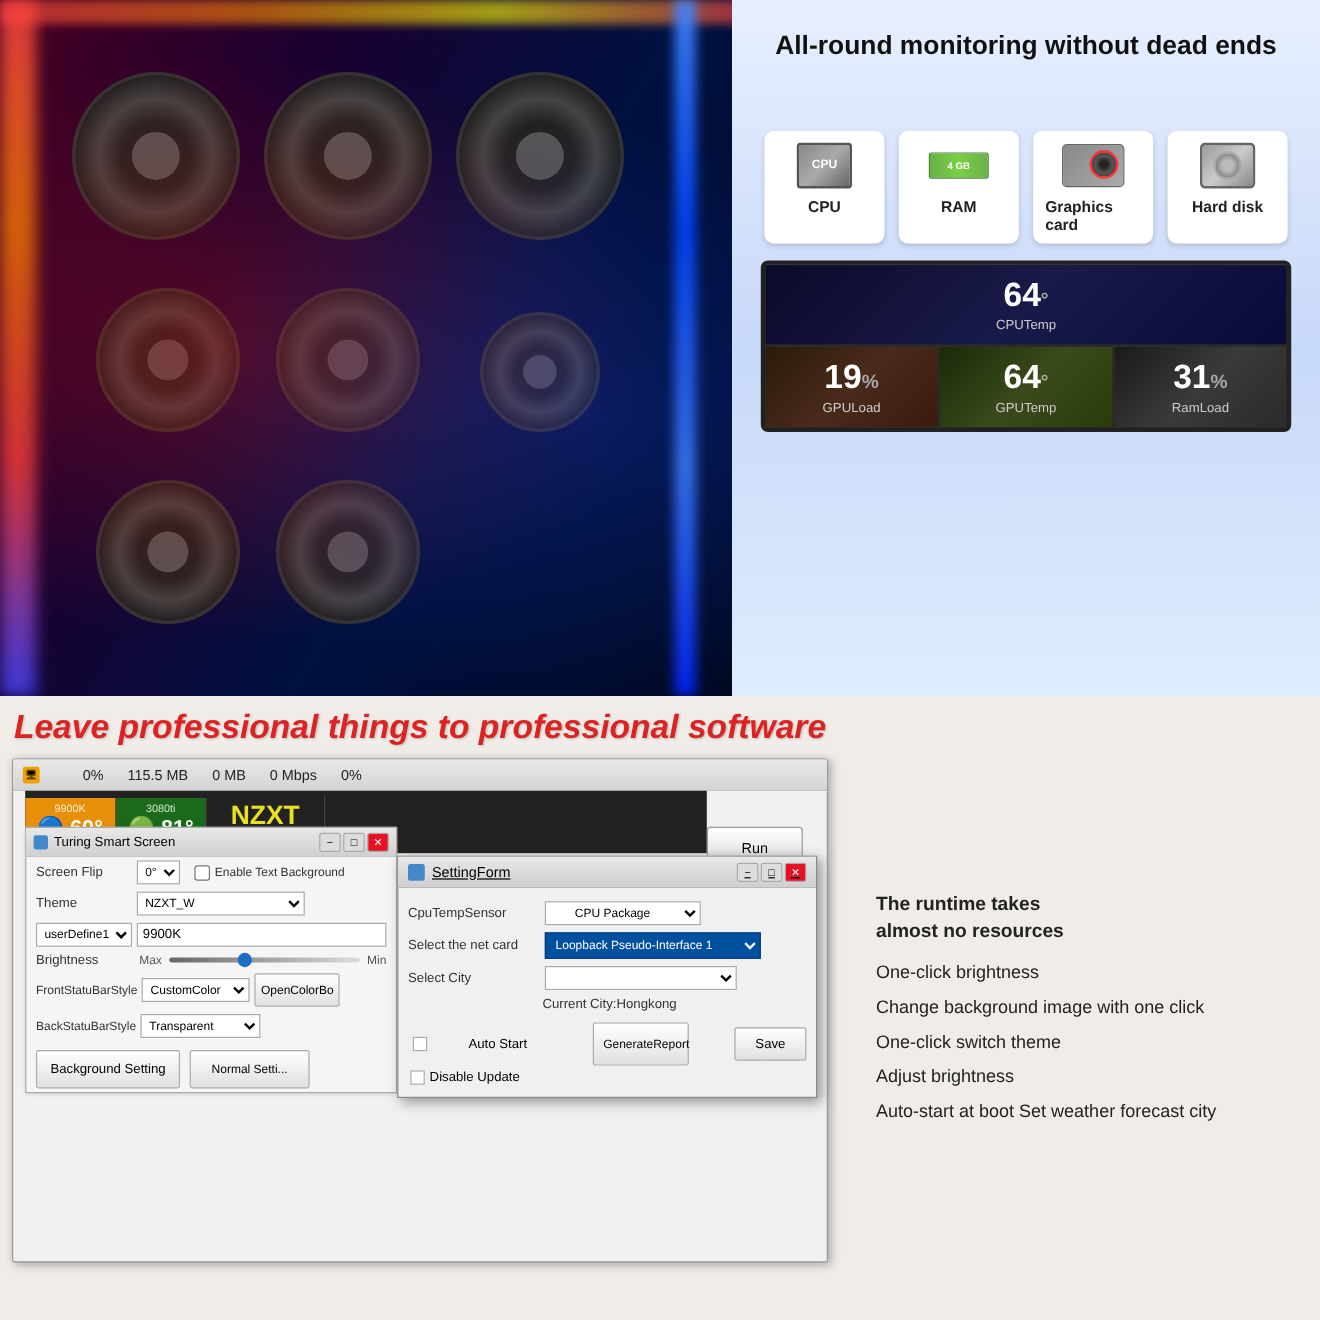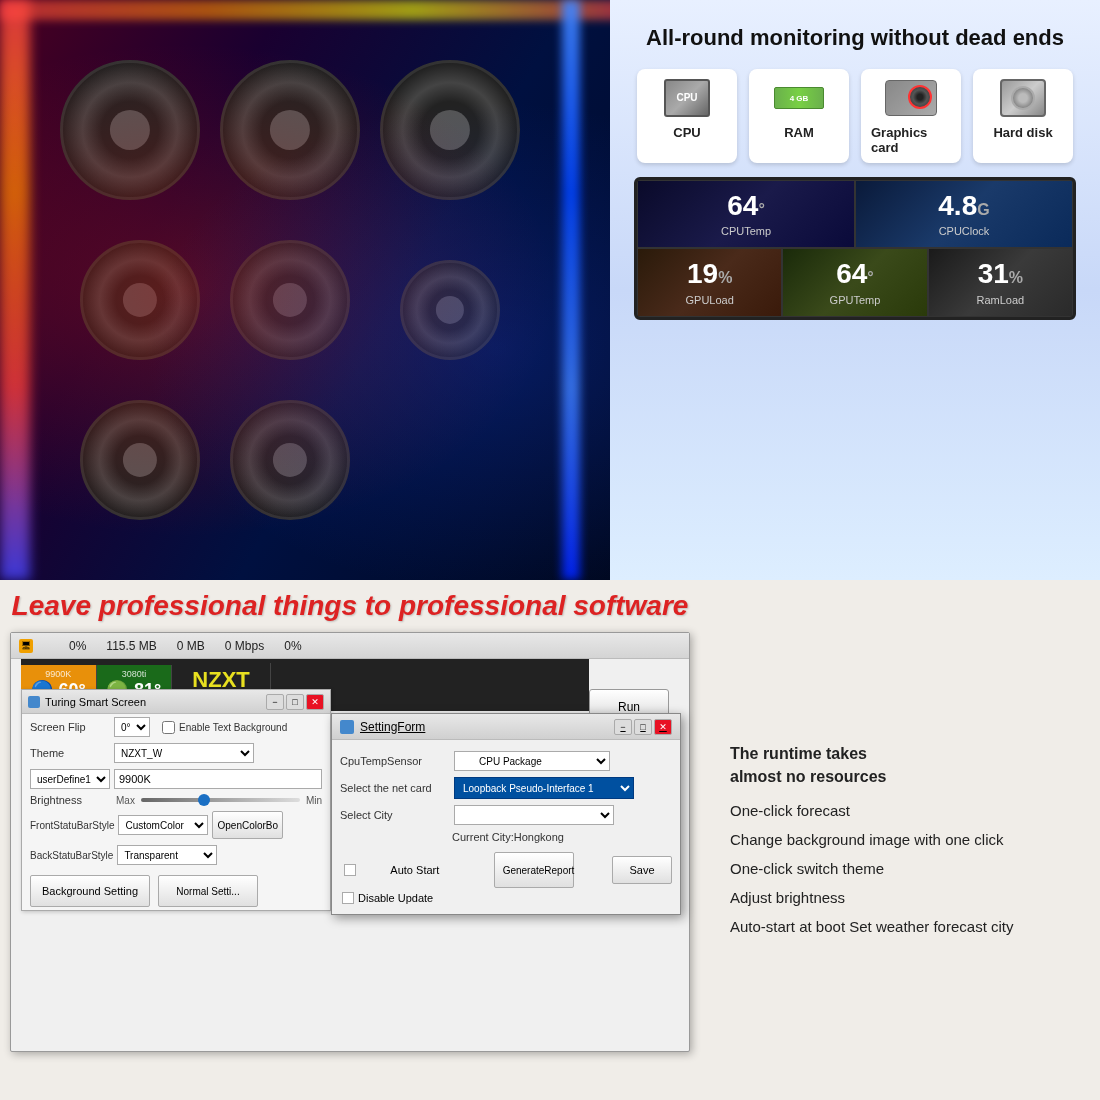--- a/index.html
+++ b/index.html
@@ -133,20 +133,21 @@
 
     .component-item {
       display: flex;
       flex-direction: column;
       align-items: center;
       background: #fff;
       border-radius: 8px;
       padding: 8px 10px;
       width: 100px;
       box-shadow: 0 2px 4px rgba(0,0,0,0.15);
+      margin-top: 40px;
     }
 
     .component-icon {
       width: 56px;
       height: 42px;
       display: flex;
       align-items: center;
       justify-content: center;
       margin-bottom: 6px;
     }
@@ -694,26 +695,20 @@
     </div>
 
     <div class="stats-display">
       <div class="stats-row">
         <div class="stat-cell cpu-temp-bg">
           <div class="stat-value">
             <span>64</span><span class="stat-unit">°</span>
           </div>
           <div class="stat-name">CPUTemp</div>
         </div>
-        <div class="stat-cell cpu-clock-bg">
-          <div class="stat-value">
-            <span>4.8</span><span class="stat-unit">G</span>
-          </div>
-          <div class="stat-name">CPUClock</div>
-        </div>
       </div>
       <div class="stats-row">
         <div class="stat-cell gpu-load-bg">
           <div class="stat-value">
             <span>19</span><span class="stat-unit">%</span>
           </div>
           <div class="stat-name">GPULoad</div>
         </div>
         <div class="stat-cell gpu-temp-bg">
           <div class="stat-value">
@@ -840,21 +835,21 @@
           <span>SettingForm</span>
           <div class="win-controls" style="margin-left: auto;">
             <div class="win-btn">−</div>
             <div class="win-btn">□</div>
             <div class="win-btn close">✕</div>
           </div>
         </div>
 
         <div class="form-row" style="margin-top: 8px;">
           <span class="form-label" style="min-width: 110px; font-size:11px;">CpuTempSensor</span>
-          <select class="form-select" style="width: 156px; padding-left: 20px;">
+          <select class="form-select" style="width: 130px; padding-left: 20px;">
             <option>CPU Package</option>
           </select>
         </div>
 
         <div class="form-row">
           <span class="form-label" style="min-width: 110px; font-size:11px;">Select the net card</span>
           <select class="form-select-highlight">
             <option>Loopback Pseudo-Interface 1</option>
           </select>
         </div>
@@ -883,20 +878,20 @@
       </div>
     </div>
   </div>
 
   <div class="right-description">
     <div class="desc-title">
       <span>The runtime takes</span><br>
       <span>almost no resources</span>
     </div>
     <ul class="desc-list">
-      <li class="desc-item">One-click forecast</li>
+      <li class="desc-item">One-click brightness</li>
       <li class="desc-item">Change background image with one click</li>
       <li class="desc-item">One-click switch theme</li>
       <li class="desc-item">Adjust brightness</li>
       <li class="desc-item">Auto-start at boot Set weather forecast city</li>
     </ul>
   </div>
 </div>
 
 </body></html>

